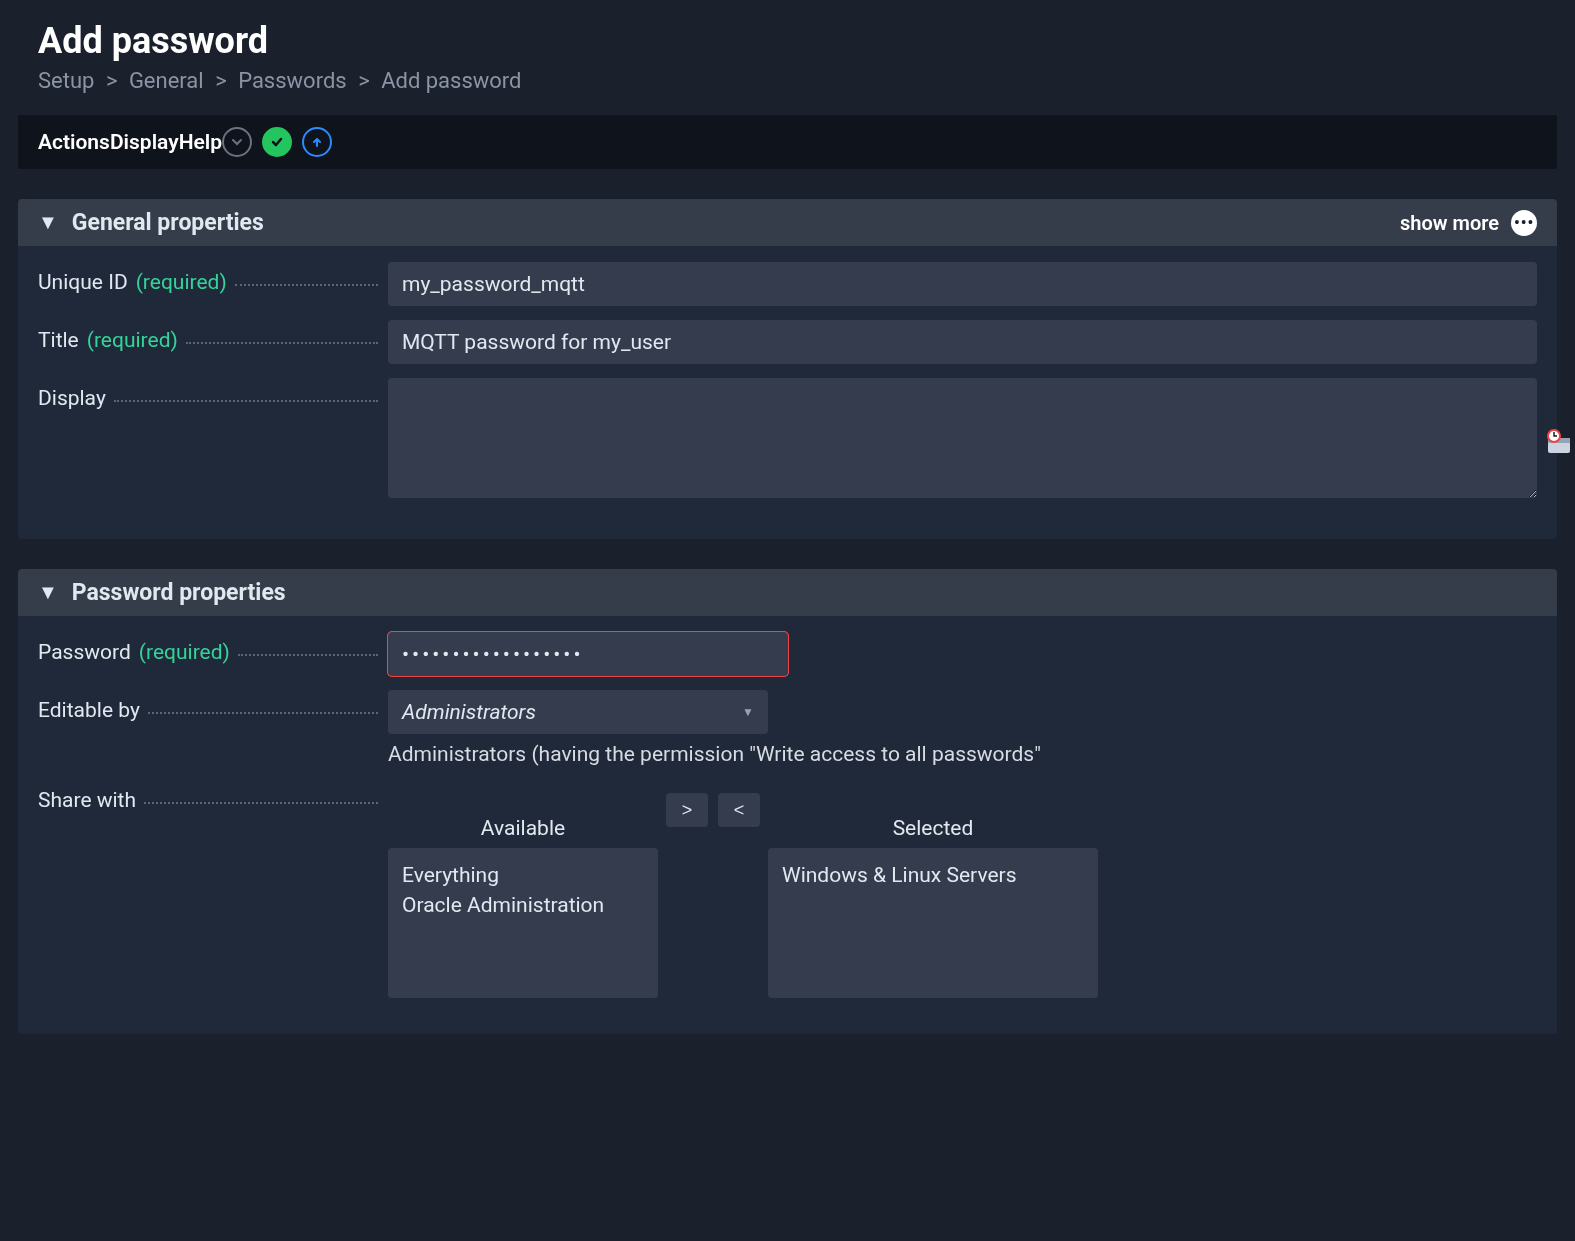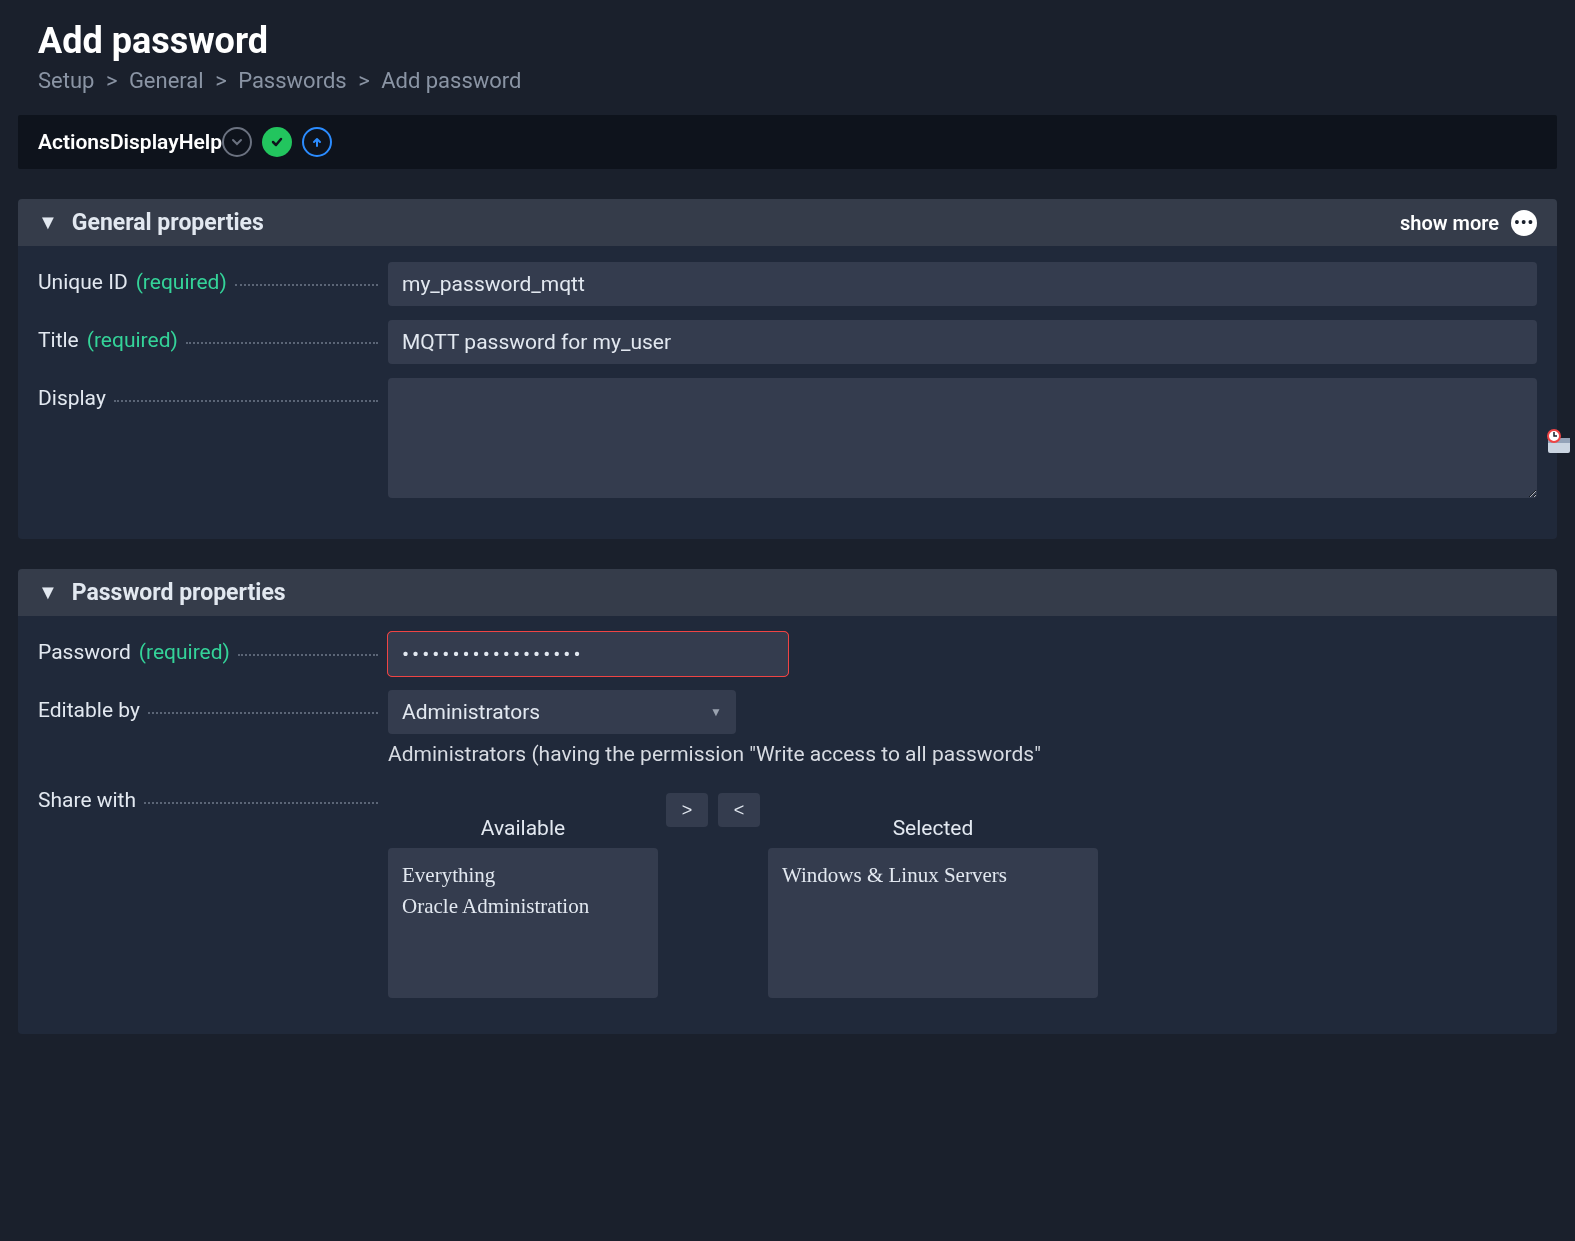--- a/index.html
+++ b/index.html
@@ -106,21 +106,21 @@
   }
   .textarea-input { min-height: 120px; resize: vertical; }
   .password-input {
     width: 400px;
     letter-spacing: 3px;
     outline: 1px solid #ef4444;
     outline-offset: 0;
     box-shadow: 0 0 0 1px rgba(239,68,68,0.6);
   }
   .select-wrap {
-    position: relative; width: 348px;
+    position: relative; width: 380px; font-style: italic;
   }
   .select-input { appearance: none; width: 100%; background: #343c4e; padding-right: 40px; }
   .select-caret { position: absolute; right: 14px; top: 50%; transform: translateY(-50%); color:#9aa2af; pointer-events:none; font-size:12px; }
 
   .hint-text { color: #d7dbe2; font-size: 21px; margin-top: 8px; margin-bottom: 0; }
 
   .dual-list {
     display: grid;
     grid-template-columns: 270px 110px 330px;
     align-items: start;
@@ -137,21 +137,21 @@
   .move-btns { display:flex; gap:10px; justify-content:center; }
   .move-btn {
     background: #343c4e; color:#e2e8f0; border:none; border-radius:4px;
     width: 42px; height: 34px; font-size:18px; cursor:pointer;
   }
   .listbox {
     background: #343c4e; border-radius:4px; padding: 12px 14px;
     min-height: 150px;
     font-size: 21px; color:#e2e8f0;
   }
-  .listbox .item { padding: 3px 0; cursor:pointer;font-family:Liberation Serif, serif; }
+  .listbox .item { padding: 3px 0; cursor:pointer; }
   .dual-list .spacer { width:110px; }
 
   .clock-icon {
     position: absolute;
     right: -36px;
     top: 50px;
     width: 28px; height: 28px;
   }
   .comment-wrap { position: relative; }
 </style>

